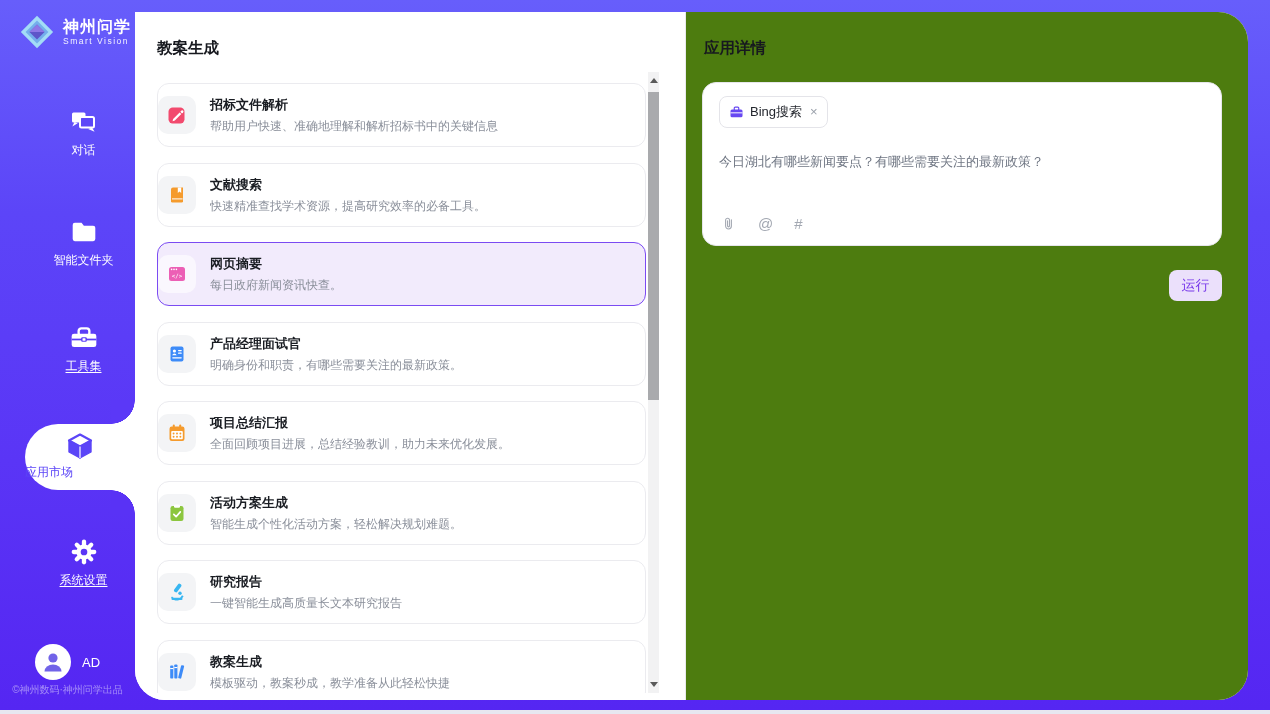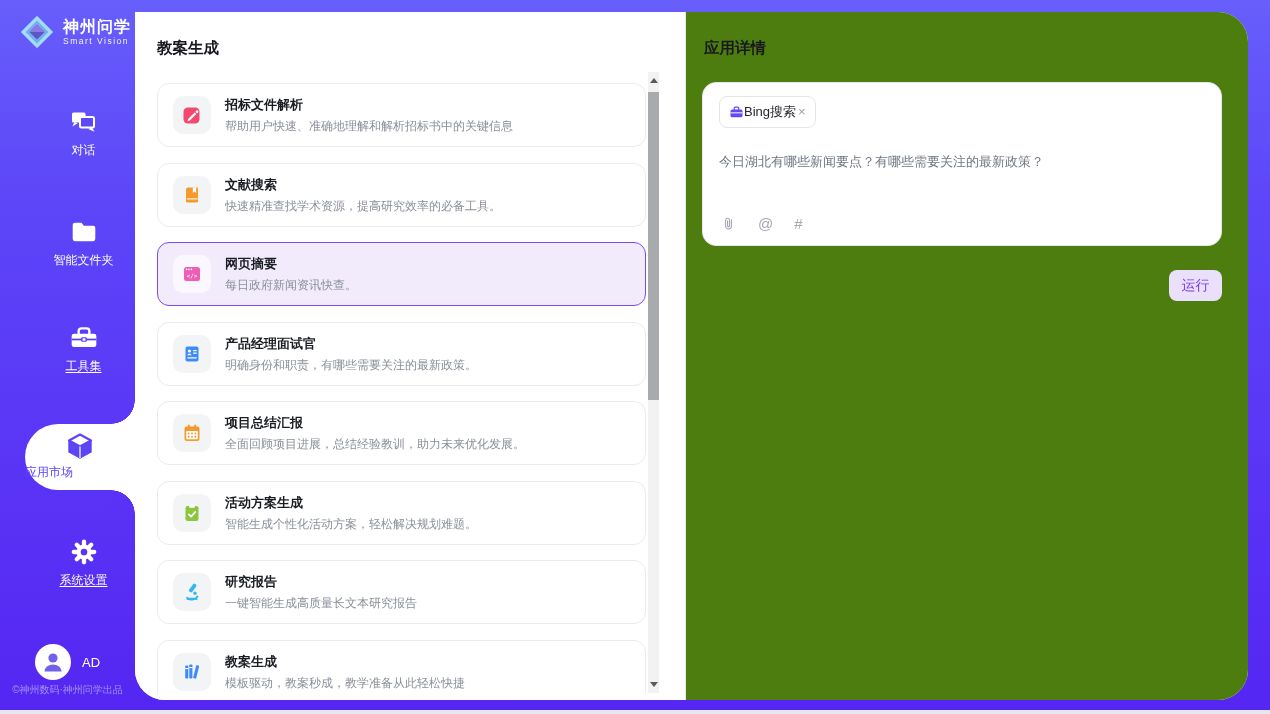--- a/index.html
+++ b/index.html
@@ -29,42 +29,42 @@
   .user-row{position:absolute;left:0;top:644px;width:135px;display:flex;align-items:center;justify-content:center;gap:11px;cursor:pointer;}
   .avatar{width:36px;height:36px;border-radius:50%;background:#fff;display:flex;align-items:center;justify-content:center;}
   .user-name{color:#fff;font-size:13px;}
   .side-footer{position:absolute;left:0;top:683px;width:135px;text-align:center;color:rgba(255,255,255,.45);font-size:10px;}
   
   .list-panel{position:absolute;left:0;top:0;width:551px;height:688px;background:#fff;border-right:1px solid #E9E9EE;box-sizing:border-box;}
   .panel-title{font-size:15.5px;font-weight:700;color:#17191F;}
   .list-title{position:absolute;left:22px;top:26px;}
   .list-scroll{position:absolute;left:22px;top:60px;width:489px;height:621px;overflow:hidden;box-sizing:border-box;padding-top:11px;}
   .card{box-sizing:border-box;height:64px;margin-bottom:15.5px;border:1px solid #EBEBEF;border-radius:12px;
-    display:flex;align-items:center;padding-left:15px;background:#fff;cursor:pointer;}
+    display:flex;align-items:center;background:#fff;cursor:pointer;}
   .card.selected{background:#F2EBFC;border:1.5px solid #7B4BF2;}
   .ic{flex:0 0 38px;width:38px;height:38px;border-radius:10px;background:#F3F4F6;display:flex;align-items:center;justify-content:center;margin-right:14px;}
   .card.selected .ic{background:rgba(255,255,255,.6);}
   .ai{width:20px;height:20px;}
   .card-text{min-width:0;}
   .card-title{font-size:13px;font-weight:700;color:#1A1D23;line-height:15px;}
   .card-desc{font-size:12px;color:#8A8F9A;margin-top:7px;line-height:14px;white-space:nowrap;overflow:hidden;}
   
   .sb-track{position:absolute;left:513px;top:60px;width:11px;height:621px;background:#F2F2F3;}
   .sb-up,.sb-down{position:absolute;left:0;width:11px;height:14px;cursor:pointer;}
   .sb-up{top:2px;} .sb-down{bottom:2px;}
   .sb-up::after,.sb-down::after{content:"";position:absolute;left:1.5px;}
   .sb-up::after{top:4px;border-left:4px solid transparent;border-right:4px solid transparent;border-bottom:5px solid #5A5A5A;}
   .sb-down::after{bottom:4px;border-left:4px solid transparent;border-right:4px solid transparent;border-top:5px solid #5A5A5A;}
   .sb-thumb{position:absolute;left:0;top:20px;width:11px;height:308px;background:#A9AAAD;cursor:grab;}
   
   .detail-panel{position:absolute;left:551px;top:0;width:562px;height:688px;background:#4d7c0f;}
   .detail-title{position:absolute;left:18px;top:26px;}
   .detail-card{position:absolute;left:16px;top:70px;width:520px;height:164px;box-sizing:border-box;background:#fff;
     border:1px solid #E6E6EB;border-radius:14px;padding:13px 16px;}
-  .chip{display:inline-flex;align-items:center;gap:0;border:1px solid #E4E4E9;border-radius:8px;
+  .chip{display:inline-flex;align-items:center;gap:6px;border:1px solid #E4E4E9;border-radius:8px;
     padding:6px 9px;background:#fff;cursor:pointer;justify-content:center;}
   .chip-label{font-size:13px;color:#23262D;}
   .chip-close{font-size:13px;color:#9AA0AA;margin-left:2px;cursor:pointer;line-height:10px;}
   .prompt{margin-top:25px;font-size:13px;color:#6F7683;cursor:text;}
   .input-icons{position:absolute;left:17px;bottom:12px;display:flex;align-items:center;gap:21px;color:#A3A8B2;}
   .txt-ico{font-size:15px;color:#A3A8B2;cursor:pointer;line-height:16px;}
   .svg-ico{width:17px;height:18px;cursor:pointer;}
   .run-btn{position:absolute;left:483px;top:258px;width:53px;height:31px;background:#EBE0FB;color:#7A3BEA;
     font-size:14px;border:none;border-radius:8px;cursor:pointer;display:flex;align-items:center;justify-content:center;font-family:inherit;}
 </style>

